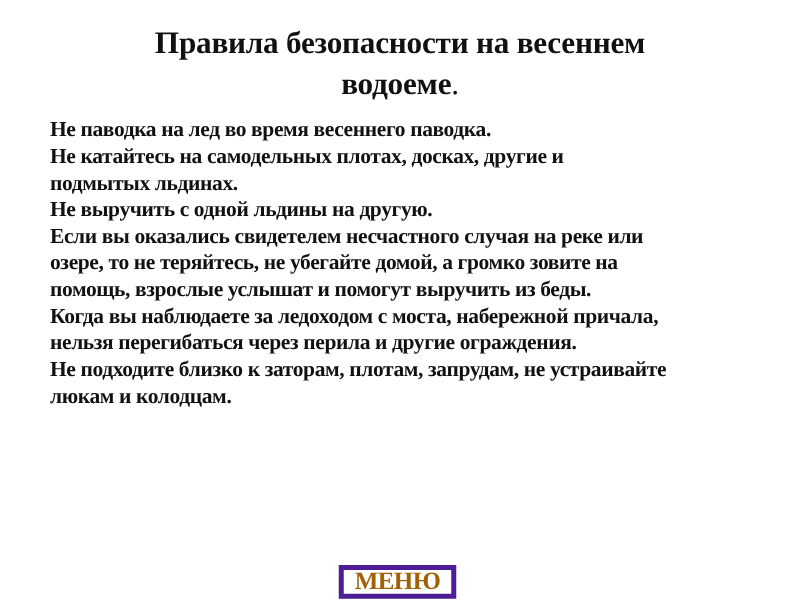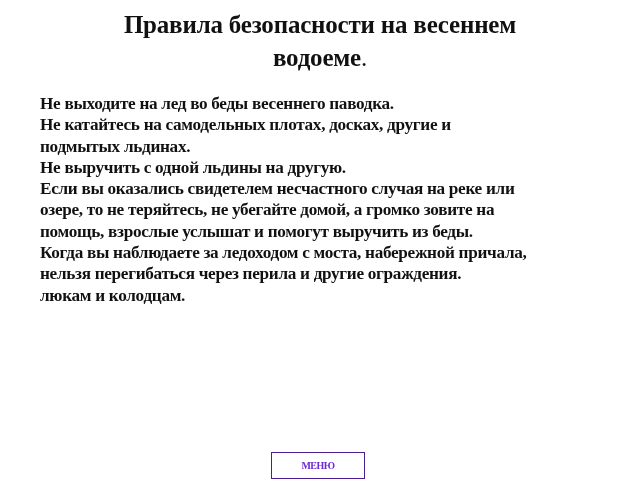--- a/index.html
+++ b/index.html
@@ -11,21 +11,21 @@
       width: 640px;
       height: 480px;
       position: relative;
       overflow: hidden;
       font-family: "Liberation Serif", "DejaVu Serif", serif;
       color: #111111;
     }
     .title {
       position: absolute;
       left: 60px;
-      top: 8px;
+      top: 18px;
       width: 520px;
       text-align: center;
       font-weight: bold;
       font-size: 25px;
       line-height: 33px;
       letter-spacing: -0.2px;
     }
     .title .dot { font-weight: normal; }
     .rules {
       position: absolute;
@@ -38,63 +38,64 @@
       letter-spacing: -0.3px;
     }
     .rule { display: block; }
     .rule span { display: block; white-space: nowrap; }
     .menu-button {
       position: absolute;
       left: 271px;
       top: 452px;
       width: 94px;
       height: 27px;
-      border: 1px solid #4c1d95;
+      border: 4px solid #4c1d95;
       background: #ffffff;
-      color: #6d28d9;
+      color: #a16207;
       font-family: "Liberation Serif", "DejaVu Serif", serif;
       font-weight: bold;
-      font-size: 10px;
+      font-size: 20px;
       letter-spacing: -0.5px;
       display: flex;
       align-items: center;
       justify-content: center;
       cursor: pointer;
       box-sizing: border-box;
     }
   </style>
 </head>
 <body>
 
 <div class="title">
   <div>Правила безопасности на весеннем</div>
   <div><span>водоеме</span><span class="dot">.</span></div>
 </div>
 
 <div class="rules">
   <div class="rule">
-    <span>Не выходите на лед во беды весеннего паводка.</span>
+    <span>Не паводка на лед во время весеннего паводка.</span>
   </div>
   <div class="rule">
     <span>Не катайтесь на самодельных плотах, досках, другие и</span>
     <span>подмытых льдинах.</span>
   </div>
   <div class="rule">
     <span>Не выручить с одной льдины на другую.</span>
   </div>
   <div class="rule">
     <span>Если вы оказались свидетелем несчастного случая на реке или</span>
     <span>озере, то не теряйтесь, не убегайте домой, а громко зовите на</span>
     <span>помощь, взрослые услышат и помогут выручить из беды.</span>
   </div>
   <div class="rule">
     <span>Когда вы наблюдаете за ледоходом с моста, набережной причала,</span>
     <span>нельзя перегибаться через перила и другие ограждения.</span>
   </div>
   <div class="rule">
+    <span>Не подходите близко к заторам, плотам, запрудам, не устраивайте</span>
   </div>
   <div class="rule">
     <span>люкам и колодцам.</span>
   </div>
 </div>
 
 <div class="menu-button">
   <span>МЕНЮ</span>
 </div>
 

